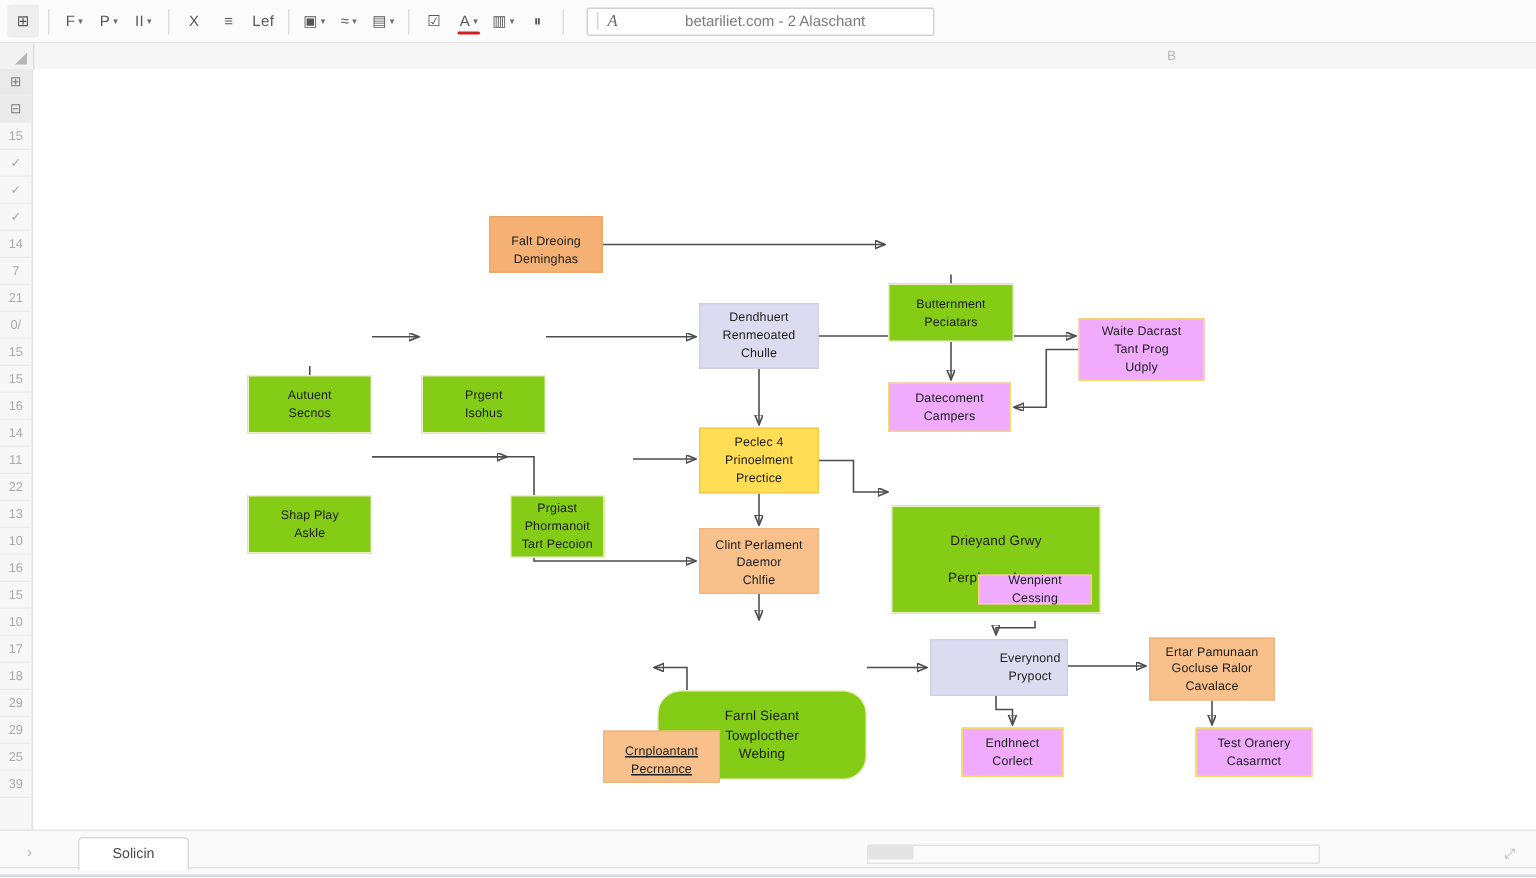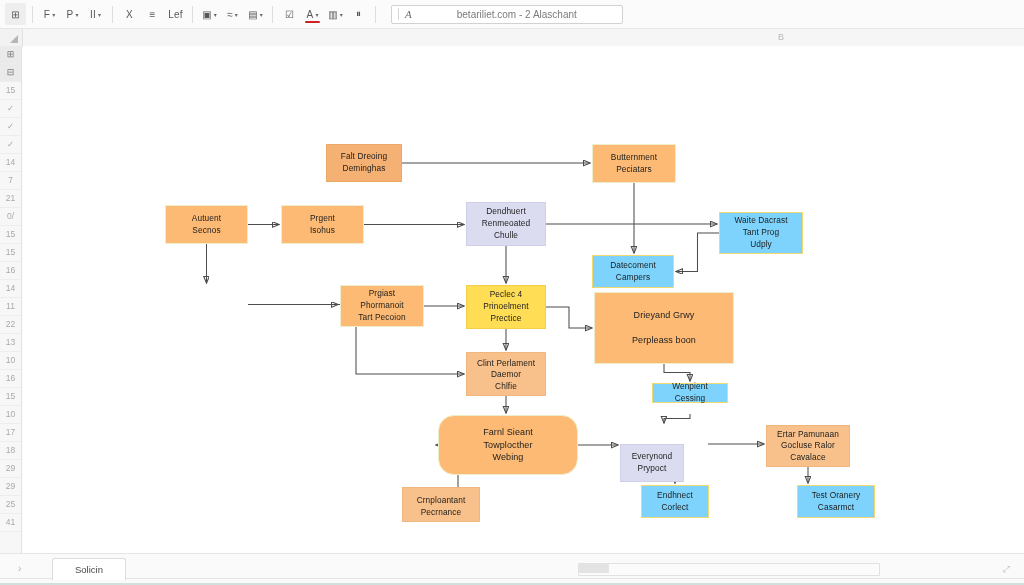--- a/index.html
+++ b/index.html
@@ -84,24 +84,24 @@
 
   
   .node{
     position:absolute;box-sizing:border-box;
     display:flex;align-items:center;justify-content:center;
     text-align:center;font-size:8.3px;line-height:1.42;
     color:#1d1d1d;padding:2px 4px;
     filter:blur(.42px);
     letter-spacing:.1px;
   }
-  .n-plain{background:#fdba74;border:1.1px solid #efeeca;}
+  .n-plain{background:#84cc16;border:1.1px solid #efeeca;margin-top:45px;}
   .n-yellow{background:#ffdd55;border:1.1px solid #f3cf45;}
-  .n-yellow2{background:#7dd3fc;border:1.1px solid #f2d86d;}
-  .n-orange{background:#f5b073;border:1.1px solid #eda968;}
+  .n-yellow2{background:#f0abfc;border:1.1px solid #f2d86d;}
+  .n-orange{background:#f5b073;border:1.1px solid #eda968;align-items:flex-end;}
   .n-orange2{background:#f8c08a;border:1.1px solid #f0b67f;align-items:flex-end;}
   .n-lav{background:#dcdcf0;border:1.1px solid #cfcfe8;}
   .n-big{font-size:9px;}
 
   svg.links{position:absolute;left:0;top:0;width:1001px;height:508px;overflow:visible;}
   svg.links path,svg.links line{stroke:#4d4d4d;stroke-width:1.05;fill:none;}
 
   
   .bottom{
     position:absolute;left:0;bottom:0;width:1024px;height:31px;
@@ -232,21 +232,21 @@
       <div class="rcell">13</div>
       <div class="rcell">10</div>
       <div class="rcell">16</div>
       <div class="rcell">15</div>
       <div class="rcell">10</div>
       <div class="rcell">17</div>
       <div class="rcell">18</div>
       <div class="rcell">29</div>
       <div class="rcell">29</div>
       <div class="rcell">25</div>
-      <div class="rcell">41</div>
+      <div class="rcell">39</div>
     </div>
 
   <div class="sheet">
     <div class="canvas" id="canvas">
       <svg class="links" id="links">
         <defs>
           <marker id="ah" markerWidth="7" markerHeight="7" refX="6.2" refY="2.6" orient="auto">
             <path d="M0,0 L6.4,2.6 L0,5.2 Z" fill="#3f3f3f" stroke="none"></path>
           </marker>
         </defs>
@@ -286,45 +286,48 @@
         </div>
         <div class="node n-lav" style="left: 443px; top: 156px; width: 80px; height: 44px;">
           <span>Dendhuert<br>Renmeoated<br>Chulle</span>
         </div>
         <div class="node n-yellow2" style="left: 696px; top: 166px; width: 84px; height: 42px;">
           <span>Waite Dacrast<br>Tant Prog<br>Udply</span>
         </div>
         <div class="node n-yellow2" style="left: 569px; top: 209px; width: 82px; height: 33px;">
           <span>Datecoment<br>Campers</span>
         </div>
-        <div class="node n-plain" style="left: 317px; top: 239px; width: 84px; height: 42px;">
+        <div class="node n-plain" style="left: 142px; top: 239px; width: 83px; height: 39px;">
+          <span>Shap Play<br>Askle</span>
+        </div>
+        <div class="node n-plain" style="left: 317px; top: 239px; width: 63px; height: 42px;">
           <span>Prgiast<br>Phormanoit<br>Tart Pecoion</span>
         </div>
         <div class="node n-yellow" style="left: 443px; top: 239px; width: 80px; height: 44px;">
           <span>Peclec 4<br>Prinoelment<br>Prectice</span>
         </div>
         <div class="node n-plain n-big" style="left: 571px; top: 246px; width: 140px; height: 72px;">
           <span>Drieyand Grwy<br><br>Perpleass boon</span>
         </div>
         <div class="node n-orange2" style="left: 443px; top: 306px; width: 80px; height: 44px;">
           <span>Clint Perlament<br>Daemor<br>Chlfie</span>
         </div>
         <div class="node n-yellow2" style="left: 629px; top: 337px; width: 76px; height: 20px;">
           <span>Wenpient<br>Cessing</span>
         </div>
         <div class="node n-plain n-big" style="left: 415px; top: 369px; width: 140px; height: 60px; border-radius: 16px;">
           <span>Farnl Sieant<br>Towplocther<br>Webing</span>
         </div>
-        <div class="node n-lav" style="left: 597px; top: 398px; width: 64px; height: 38px;">
+        <div class="node n-lav" style="left: 597px; top: 380px; width: 92px; height: 38px; justify-content: flex-end;">
           <span>Everynond<br>Prypoct</span>
         </div>
         <div class="node n-orange2" style="left: 743px; top: 379px; width: 84px; height: 42px;">
           <span>Ertar Pamunaan<br>Gocluse Ralor<br>Cavalace</span>
         </div>
-        <div class="node n-orange2" style="left: 379px; top: 441px; width: 78px; height: 35px;">
+        <div class="node n-orange2" style="left: 379px; top: 441px; width: 78px; height: 35px; text-decoration: underline;">
           <span>Crnploantant<br>Pecrnance</span>
         </div>
         <div class="node n-yellow2" style="left: 618px; top: 439px; width: 68px; height: 33px;">
           <span>Endhnect<br>Corlect</span>
         </div>
         <div class="node n-yellow2" style="left: 746px; top: 439px; width: 78px; height: 33px; margin-left: 28px;">
           <span>Test Oranery<br>Casarmct</span>
         </div>
       </div>
   </div>

